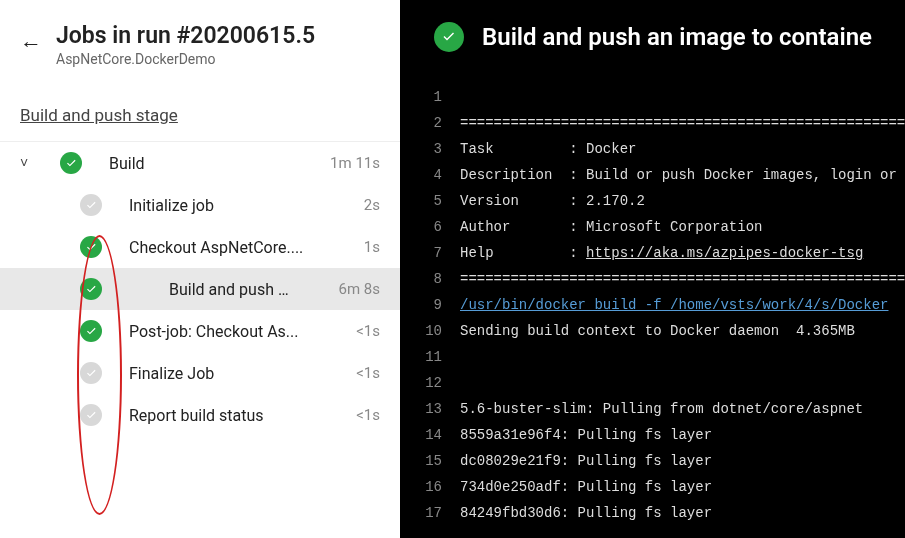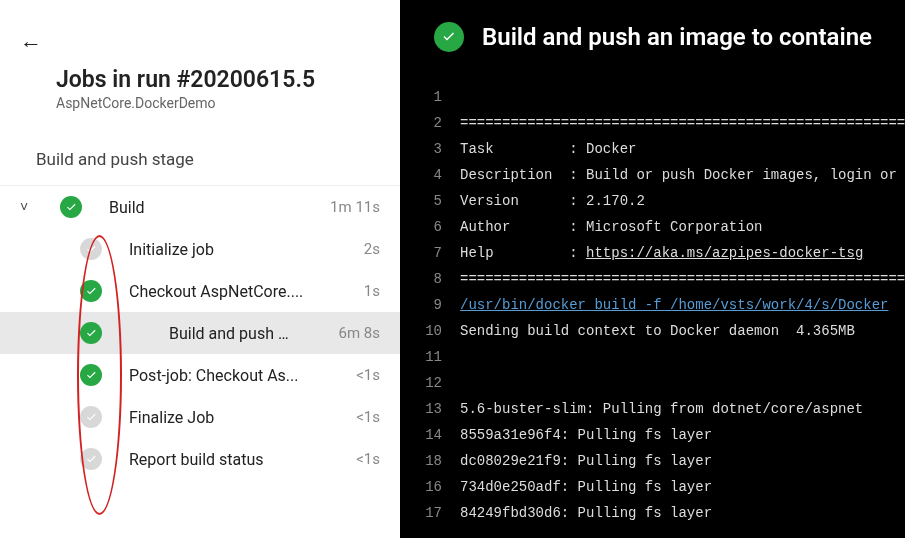--- a/index.html
+++ b/index.html
@@ -26,31 +26,31 @@
     .back-arrow {
       font-size: 22px;
       padding-top: 6px;
       cursor: pointer;
       color: #222;
     }
     .title-block h1 {
       font-size: 23px;
       font-weight: 600;
       color: #222;
-      margin-top: 44px;
     }
     .title-block .sub {
       font-size: 14px;
       color: #666;
       margin-top: 2px;
     }
     .stage-title {
-      padding: 30px 20px 16px 36px;
+      padding: 30px 20px 16px 20px;
       font-size: 17px;
       color: #444;
+      text-decoration: underline;
     }
     .tree { }
     .tree-row {
       display: flex;
       align-items: center;
       padding: 10px 20px 10px 20px;
       border-top: 1px solid #eee;
       border-bottom: 1px solid #eee;
       cursor: pointer;
     }
@@ -271,17 +271,17 @@
       <div class="log-line"><span class="ln">5</span><span class="lt ">Version      : 2.170.2</span></div>
       <div class="log-line"><span class="ln">6</span><span class="lt ">Author       : Microsoft Corporation</span></div>
       <div class="log-line"><span class="ln">7</span><span class="lt ">Help         : <a>https://aka.ms/azpipes-docker-tsg</a></span></div>
       <div class="log-line"><span class="ln">8</span><span class="lt ">==============================================================================</span></div>
       <div class="log-line"><span class="ln">9</span><span class="lt blue">/usr/bin/docker build -f /home/vsts/work/4/s/Docker</span></div>
       <div class="log-line"><span class="ln">10</span><span class="lt ">Sending build context to Docker daemon  4.365MB</span></div>
       <div class="log-line"><span class="ln">11</span><span class="lt "></span></div>
       <div class="log-line"><span class="ln">12</span></div>
       <div class="log-line"><span class="ln">13</span><span class="lt ">5.6-buster-slim: Pulling from dotnet/core/aspnet</span></div>
       <div class="log-line"><span class="ln">14</span><span class="lt ">8559a31e96f4: Pulling fs layer</span></div>
-      <div class="log-line"><span class="ln">18</span><span class="lt ">dc08029e21f9: Pulling fs layer</span></div>
+      <div class="log-line"><span class="ln">15</span><span class="lt ">dc08029e21f9: Pulling fs layer</span></div>
       <div class="log-line"><span class="ln">16</span><span class="lt ">734d0e250adf: Pulling fs layer</span></div>
       <div class="log-line"><span class="ln">17</span><span class="lt ">84249fbd30d6: Pulling fs layer</span></div>
     </div>
 </div>
 
 </body></html>

